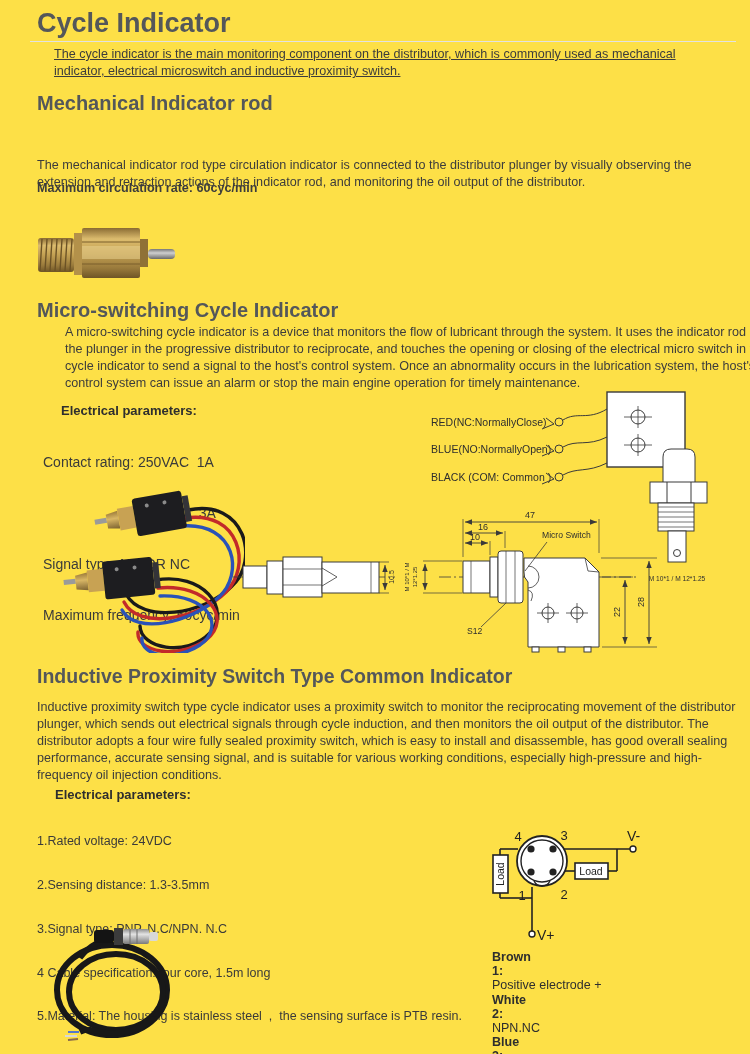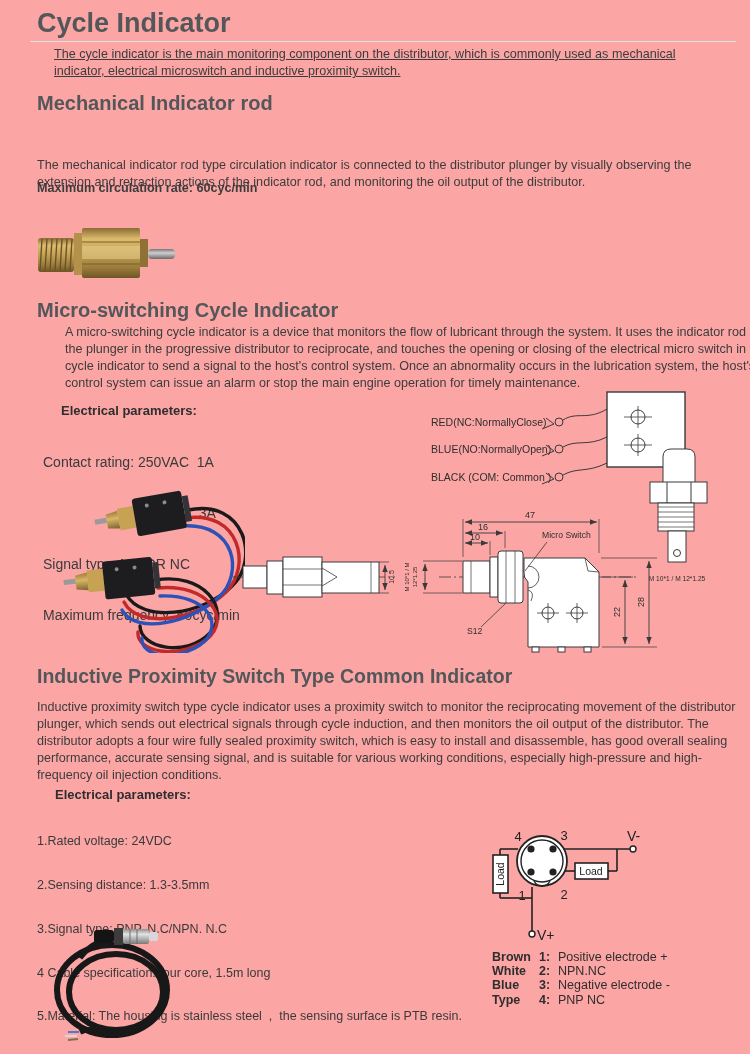--- a/index.html
+++ b/index.html
@@ -1,17 +1,17 @@
 <!DOCTYPE html>
 <html><head>
 <meta charset="utf-8">
 <style>
   html,body { margin:0; padding:0; background:#fff; }
   .page {
-    position:relative; width:750px; height:1054px; background:#fca5a5;
+    position:relative; width:750px; height:1054px; background:#fde047;
     font-family:"Liberation Sans", sans-serif; color:#3a3a3a; overflow:hidden;
   }
   .abs { position:absolute; }
   .h1 { left:37px; top:8px; font-size:27px; font-weight:bold; color:#54575a; letter-spacing:0px; }
   .title-rule { left:30px; top:41px; width:706px; height:1px; background:#e2e2e2; }
   .para { font-size:12.6px; line-height:17px; color:#3c3c3c; }
   .intro { left:54px; top:46px; width:662px;text-decoration:underline; }
   .h2 { font-size:20px; font-weight:bold; color:#54575a; }
   .h2-mech { left:37px; top:92px; }
   .mech-body { left:37px; top:116px; width:700px;margin-top:41px; }
@@ -20,21 +20,21 @@
   .micro-body { left:37px; top:324px; width:706px;margin-left:28px; }
   .params-head { font-size:13px; font-weight:bold; color:#2e2e2e;padding-left:18px; }
   .micro-params-head { left:43px; top:403px; }
   .micro-params { left:43px; top:420px; font-size:14px; line-height:17px; white-space:pre; }
   .p-indent { padding-left:93px; }
   .h2-ind { left:37px; top:665px; font-size:19.5px; }
   .ind-body { left:37px; top:699px; width:700px; }
   .ind-params-head { left:37px; top:787px; }
   .ind-params { left:37px; top:805px; font-size:12.5px; line-height:14.6px; white-space:pre; }
   .legend { left:492px; top:950px; font-size:12.5px; line-height:14.2px; color:#2e2e2e; }
-  .legend-row { display:flex; }
+  .legend-row { display:flex;flex-direction:column; }
   .legend-color { font-weight:bold; width:47px; }
   .legend-num { font-weight:bold; width:19px; }
   .legend-desc { font-weight:normal; }
   svg text { font-family:"Liberation Sans", sans-serif; }
   .svg-wrap { position:absolute; }
 </style>
 </head>
 <body>
 
 <div class="page">

